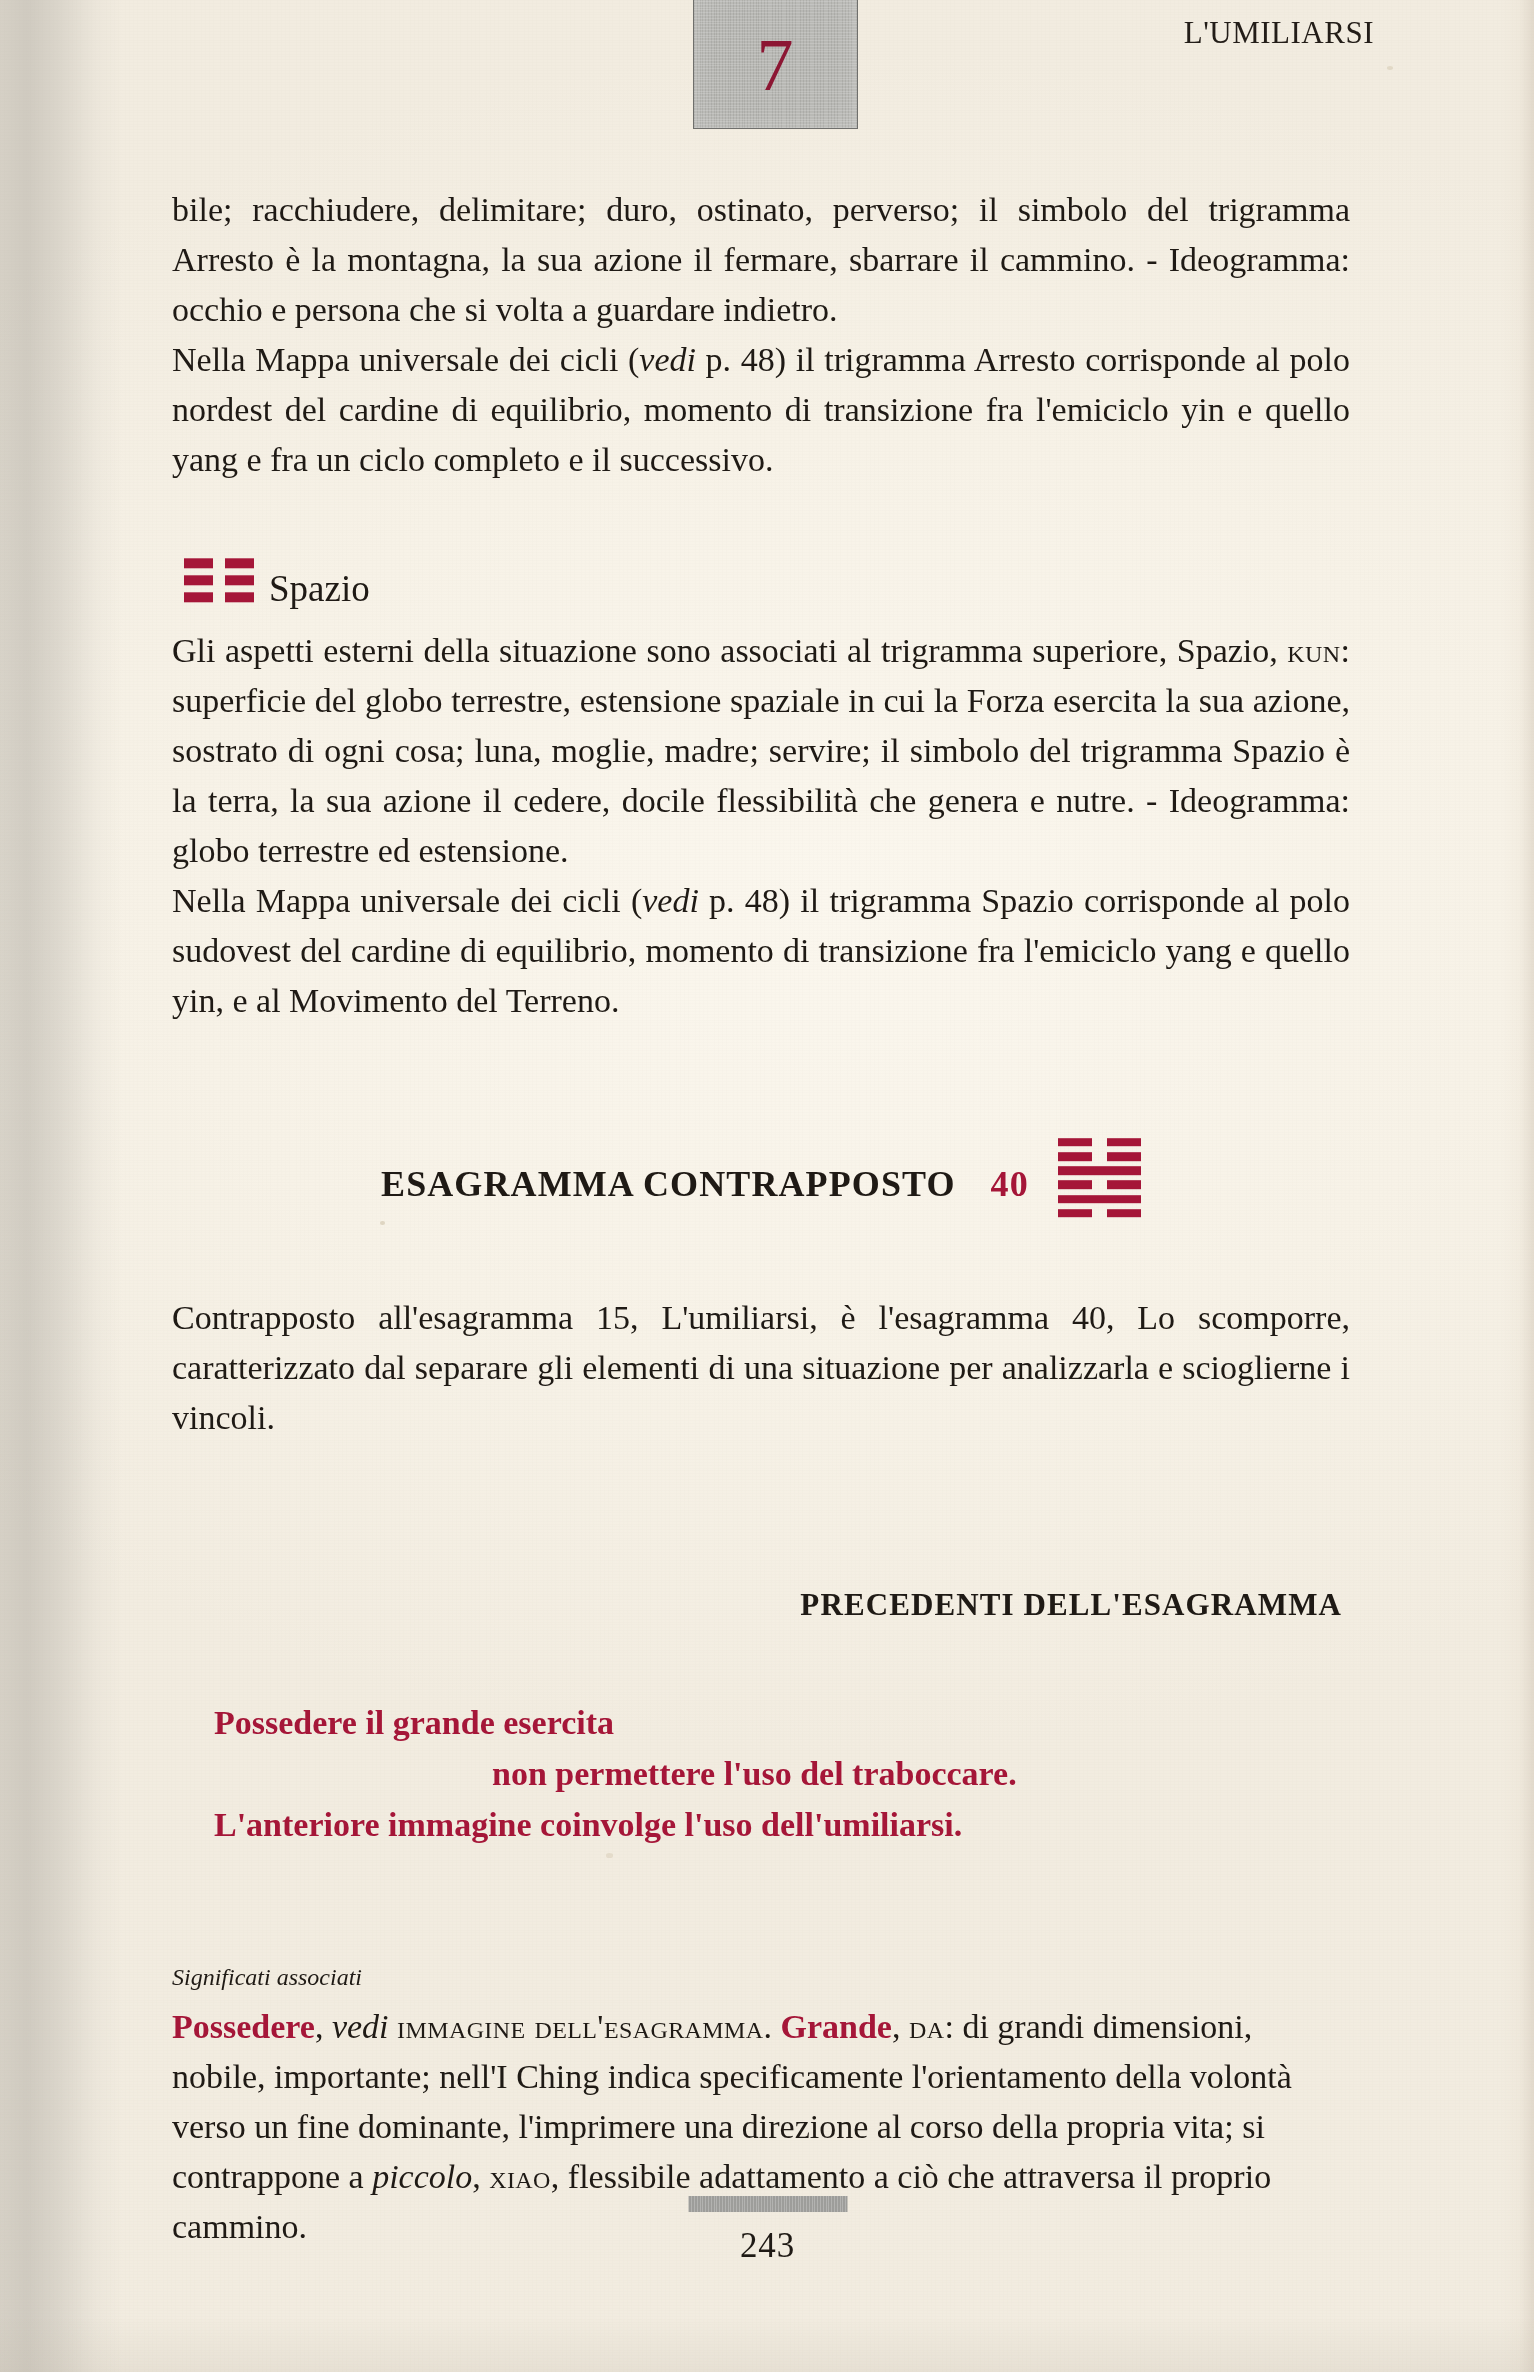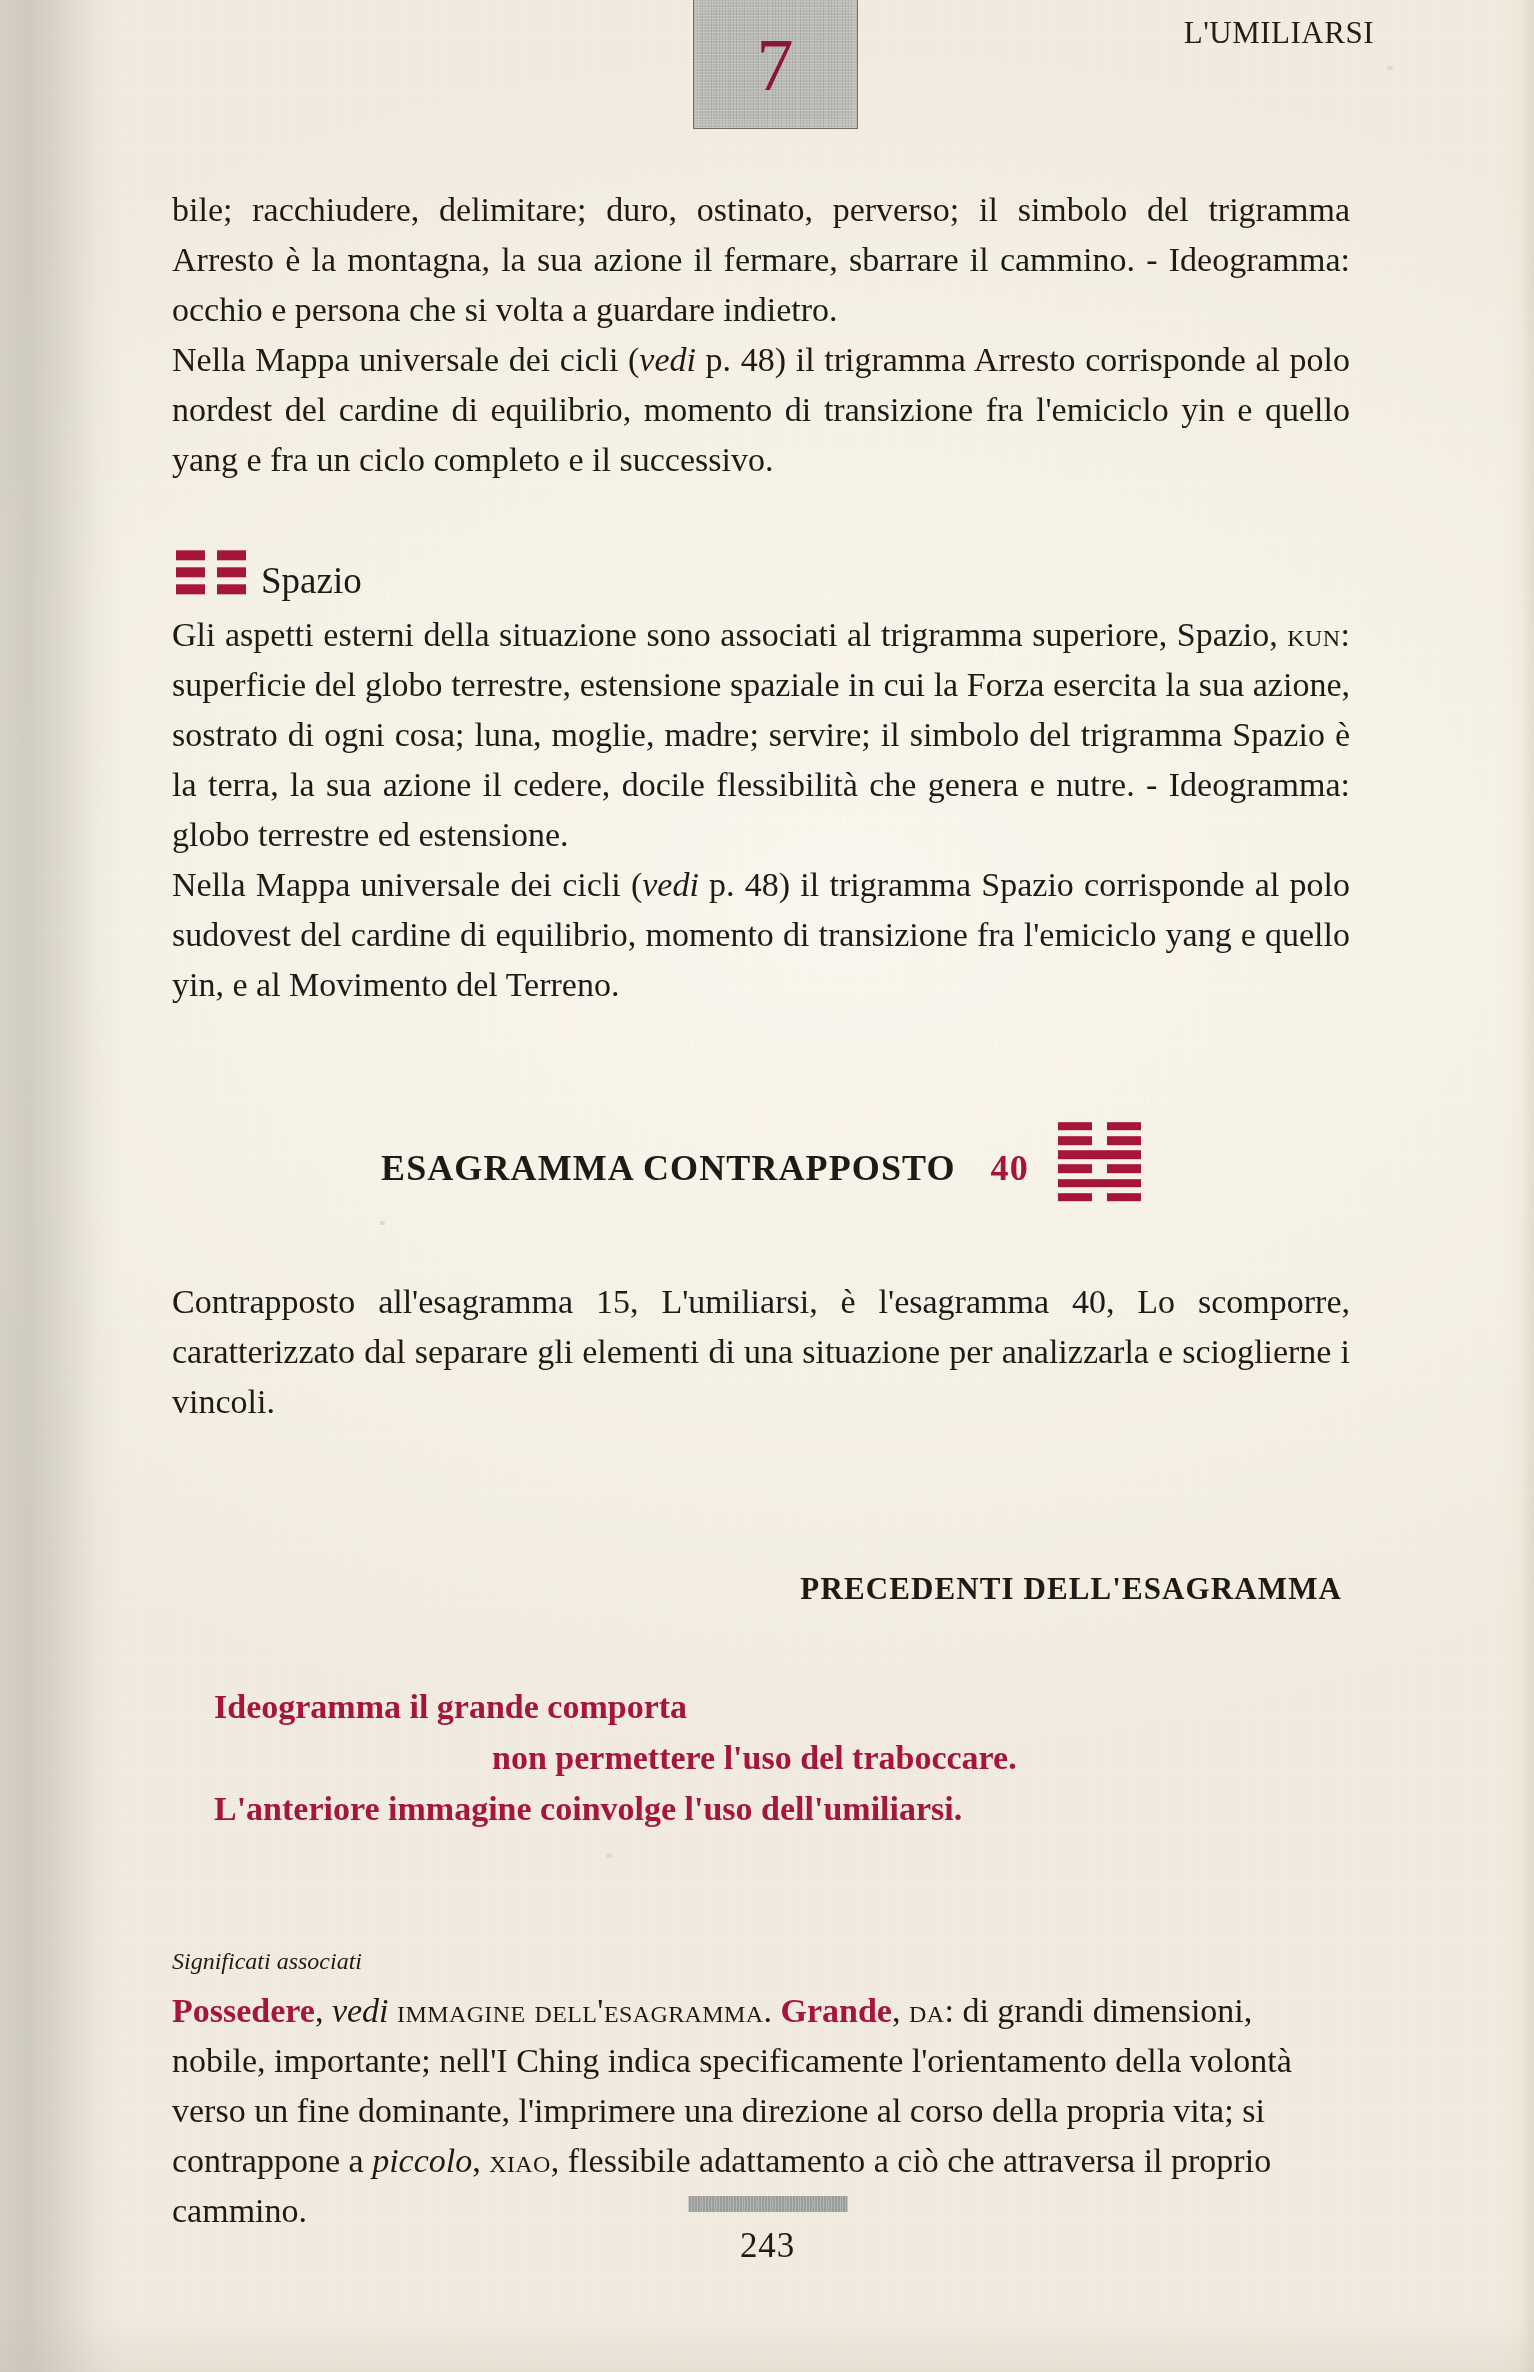--- a/index.html
+++ b/index.html
@@ -157,21 +157,21 @@
     width: 70px;
     margin-right: 15px;
     transform: translateY(-4.7px);
   }
   #trigram-spazio .line { height: 9.5px; margin-bottom: 7.6px; }
 
   .subhead-line {
     font-size: 37px;
     line-height: 47px;
     color: #1f1a15;
-    margin: 4px;
+    margin: 12px;
     display: flex;
     align-items: center;
   }
 
   
   #contrapposto-heading {
     margin: 0;
     text-align: center;
     font-size: 36px;
     letter-spacing: 1.1px;
@@ -327,21 +327,21 @@
     <p class="body"><span>Contrapposto all'esagramma 15, L'umiliarsi, è l'esagramma 40, Lo scomporre, caratterizzato dal separare gli elementi di una situazione per analizzarla e scioglierne i vincoli.</span></p>
 
     <div class="gap-xl"></div>
     <div class="gap-m"></div>
 
     <h2 id="precedenti-heading">PRECEDENTI DELL'ESAGRAMMA</h2>
 
     <div class="gap-l"></div>
 
     <div id="verse">
-      <span>Ideogramma il grande comporta</span>
+      <span>Possedere il grande esercita</span>
       <span class="v-indent">non permettere l'uso del traboccare.</span>
       <span>L'anteriore immagine coinvolge l'uso dell'umiliarsi.</span>
     </div>
 
     <div class="gap-l"></div>
 
     <p class="body it" style="font-size:24px;margin-top:36px;">Significati associati</p>
 
     <p class="body last-left"><span class="redbold">Possedere</span><span>, </span><span class="it">vedi</span><span>&nbsp;</span><span class="sc">immagine dell'esagramma</span><span>. </span><span class="redbold">Grande</span><span>, </span><span class="sc">da</span><span>: di grandi dimensioni, nobile, importante; nell'I Ching indica specificamente l'orientamento della volontà verso un fine dominante, l'imprimere una direzione al corso della propria vita; si contrappone a </span><span class="it">piccolo</span><span>, </span><span class="sc">xiao</span><span>, flessibile adattamento a ciò che attraversa il proprio cammino.</span></p>
 

